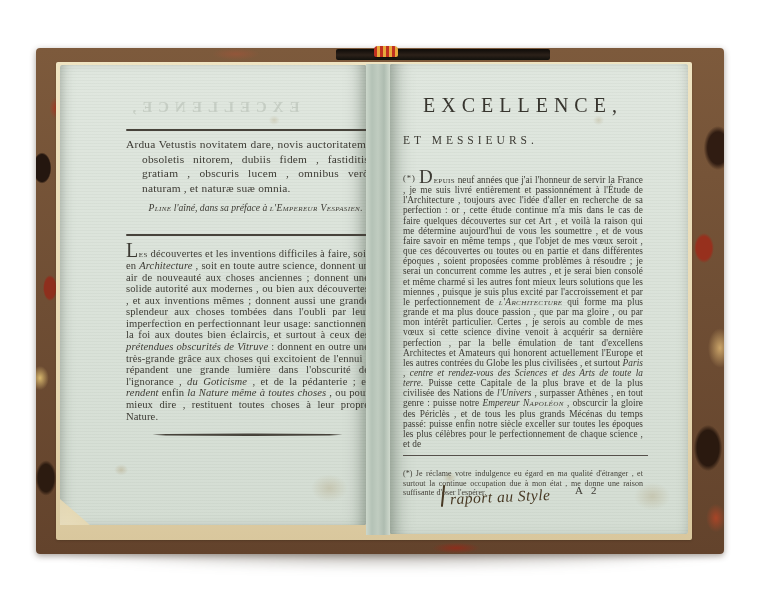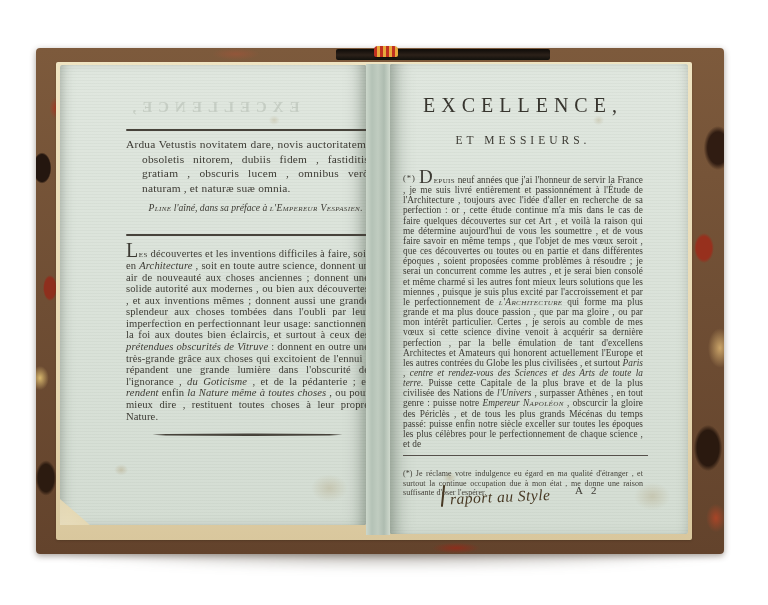--- a/index.html
+++ b/index.html
@@ -111,21 +111,21 @@
     clip-path:polygon(0 50%,7% 22%,50% 8%,93% 22%,100% 50%,93% 78%,50% 92%,7% 78%);
   }
 
   
   .right-col{position:absolute;left:13px;top:30px;width:240px;}
   .title{
     text-align:center;font-size:20px;letter-spacing:6px;color:#37352e;
     font-weight:normal;margin:0;
   }
   .subtitle{
-    text-align:center;font-size:11.5px;letter-spacing:4px;color:#3c3a33;margin-top:17px;
+    text-align:left;font-size:11.5px;letter-spacing:4px;color:#3c3a33;margin-top:17px;
   }
   .right-para{
     margin-top:27px;font-size:9.3px;line-height:10.15px;text-align:justify;letter-spacing:0.05px;
   }
   .fnmark{font-size:8.5px;vertical-align:2px;letter-spacing:1px;margin-right:3px;}
   .initial-d{font-size:19px;line-height:0;letter-spacing:1px;}
   .fn-rule{margin-top:6px;height:1px;background:#55504a;width:245px;}
   .footnote{
     margin-top:13px;font-size:8px;line-height:9.4px;text-align:justify;color:#45423a;
     letter-spacing:0.05px;

